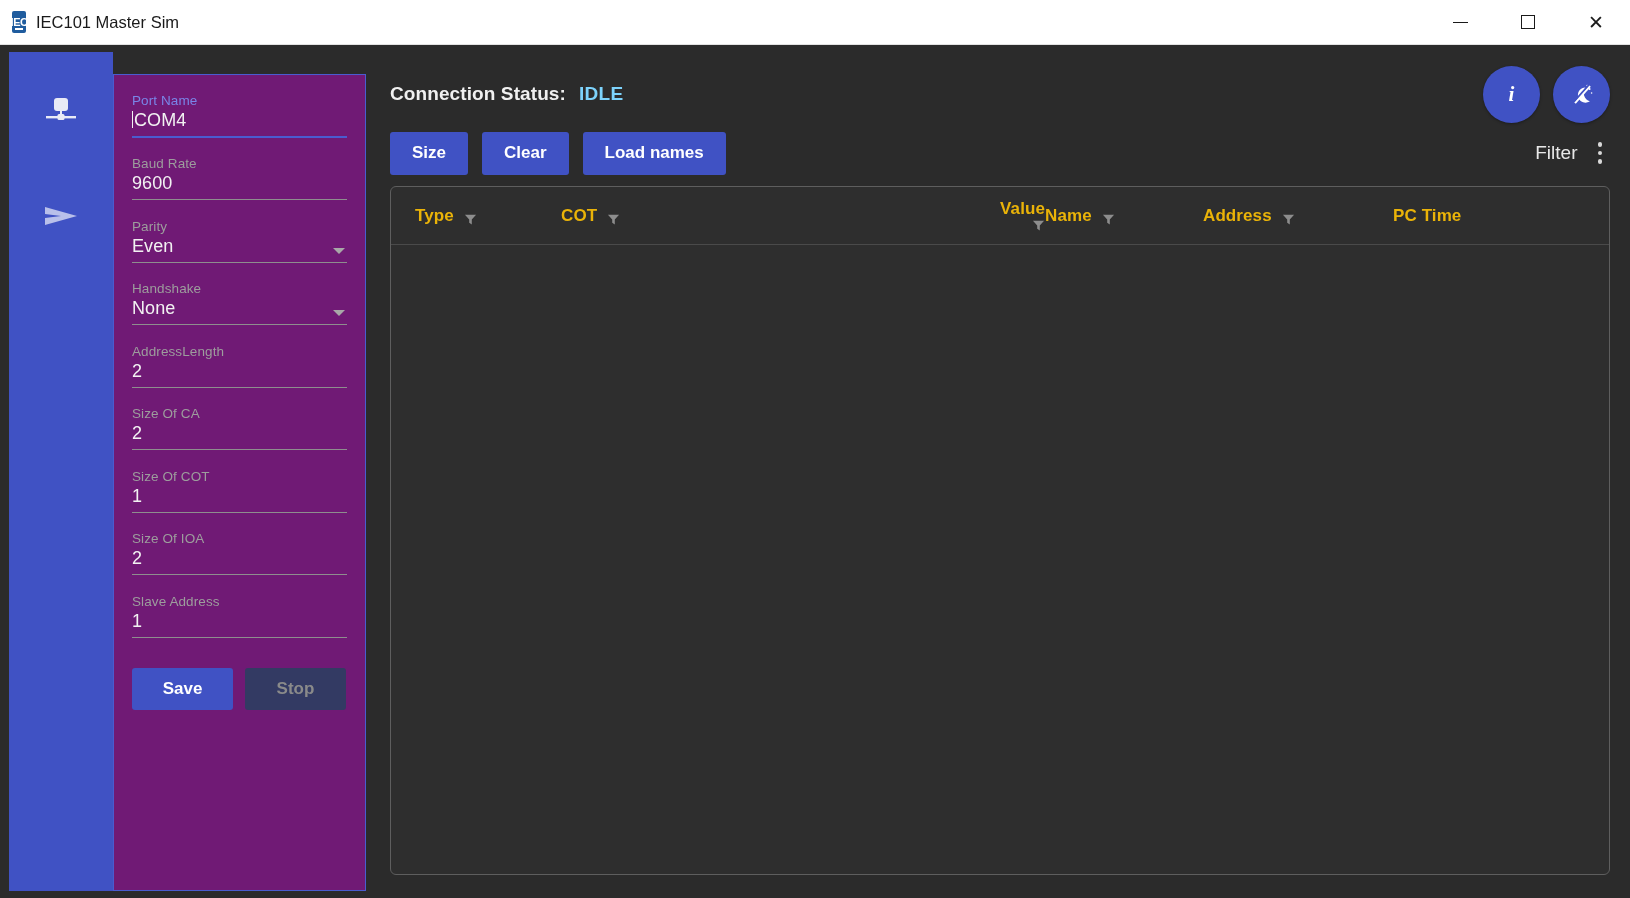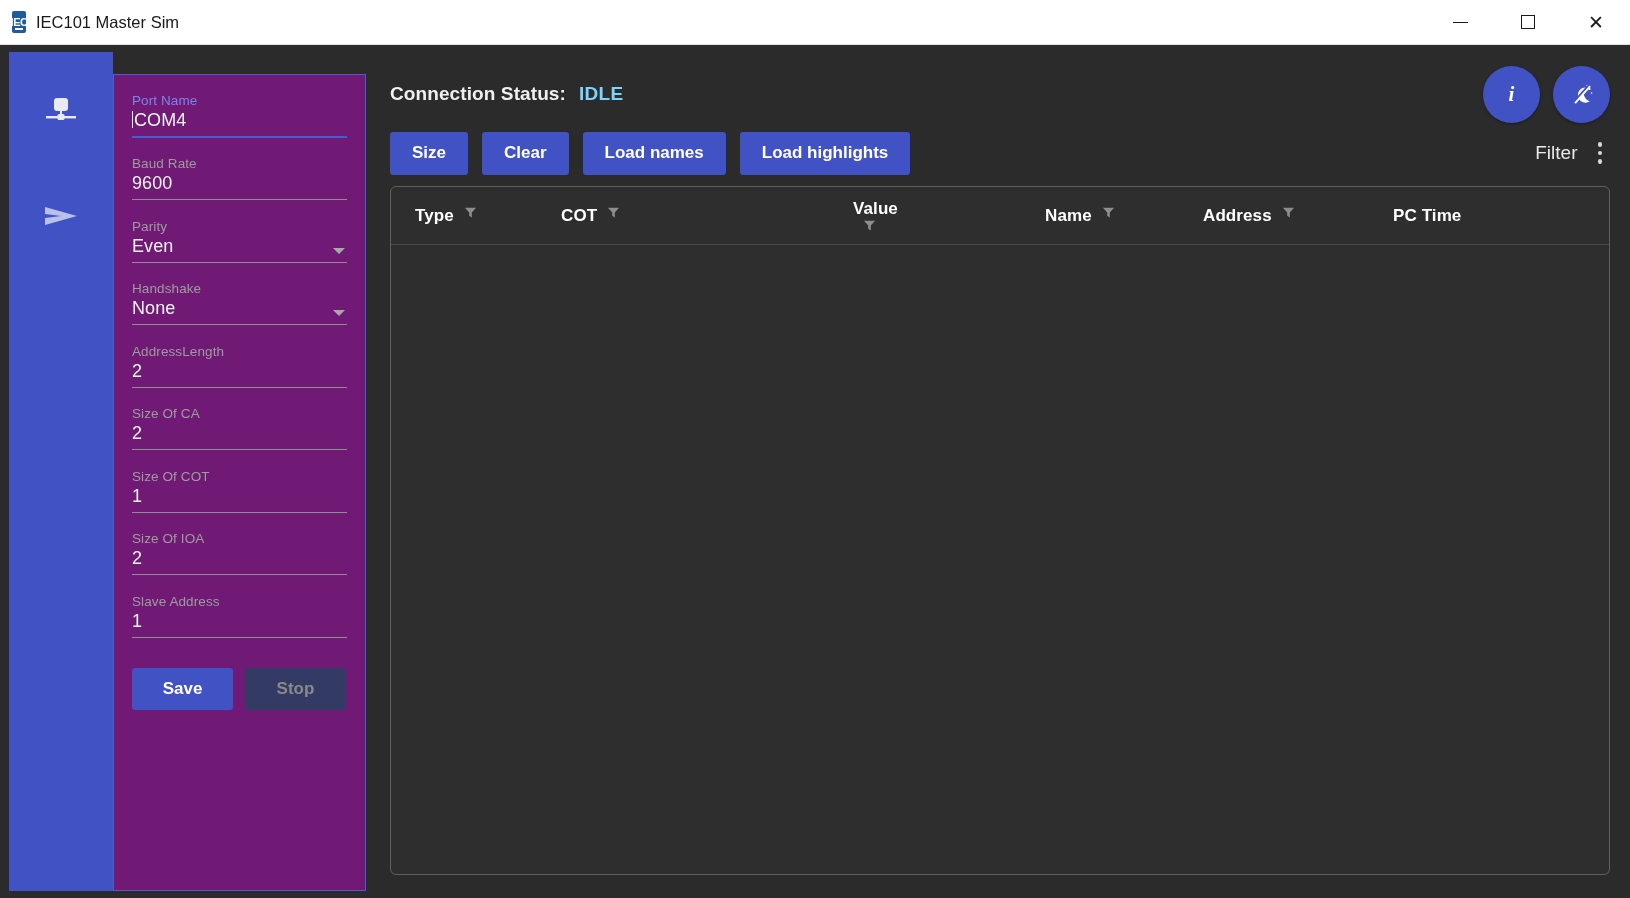--- a/index.html
+++ b/index.html
@@ -261,24 +261,24 @@
   }
   .table-head {
     display: flex;
     align-items: center;
     height: 58px;
     border-bottom: 1px solid #4a4a4a;
     padding-left: 24px;
   }
   .th {
     display: flex;
-    align-items: flex-start;
+    align-items: flex-end;
     font-size: 17px;
     font-weight: bold;
-    color: #ffffff;
+    color: #eab308;
     letter-spacing: 0.1px;
   }
   .funnel {
     margin-left: 10px;
     width: 13px; height: 13px;
     cursor: default;
   }
   .table-body { flex: 1 1 auto; }
 </style>
 </head>
@@ -395,21 +395,20 @@
           </svg>
         </div>
       </div>
     </div>
 
     <div class="toolbar-row">
       <div id="toolbar-buttons" style="display:flex;align-items:center;">
           <button class="tool-btn">Size</button>
           <button class="tool-btn">Clear</button>
           <button class="tool-btn">Load names</button>
-          <button class="tool-btn">Load highlights</button>
         </div>
       <div class="filter-area">
         <span class="filter-label">Filter</span>
         <span class="kebab">
           <i></i>
             <i></i>
             <i></i>
         </span>
       </div>
     </div>

